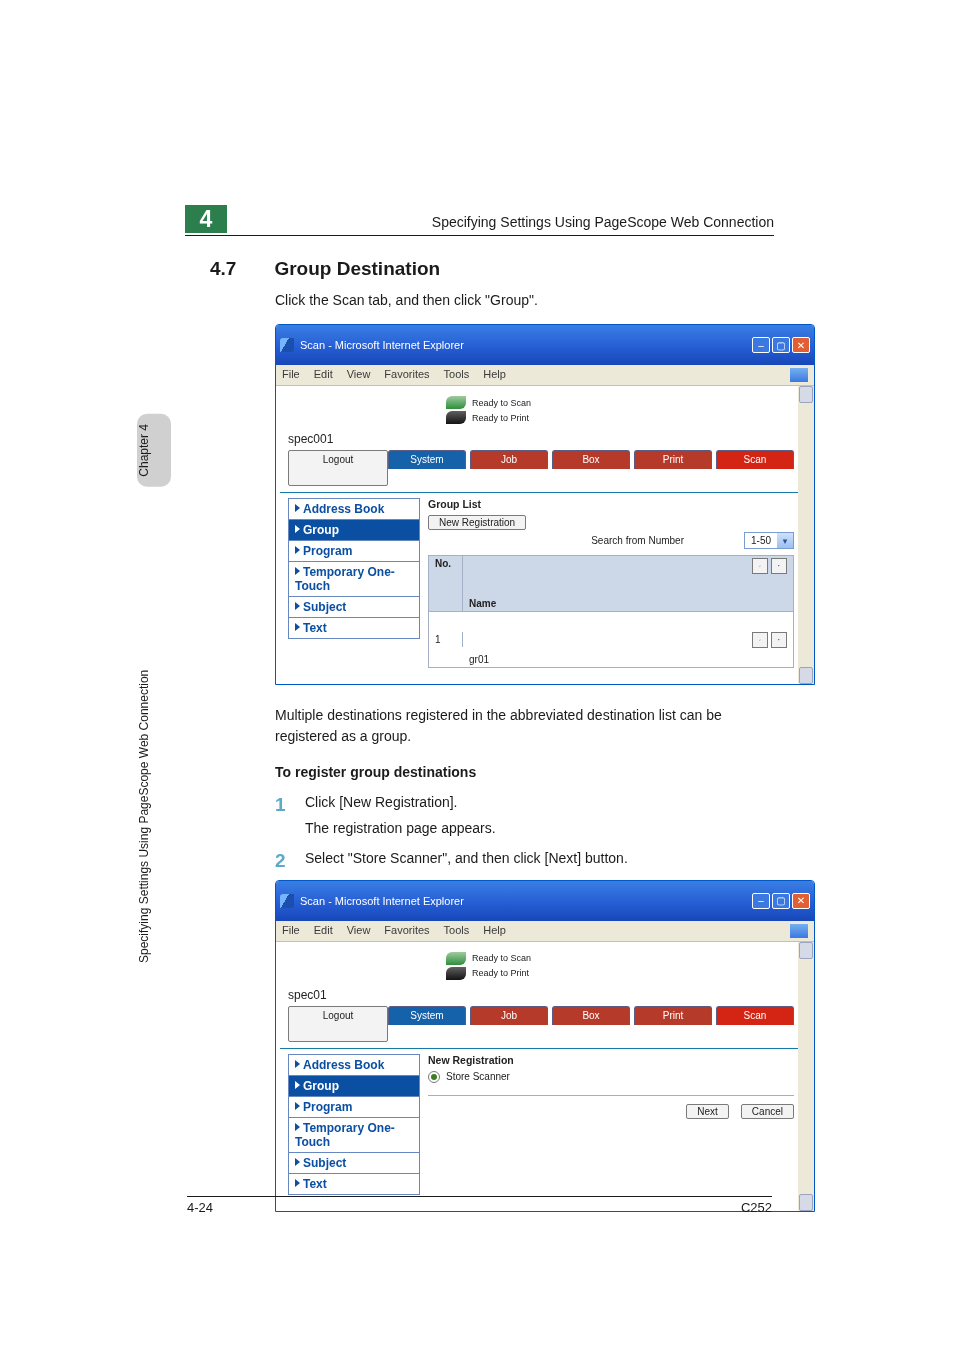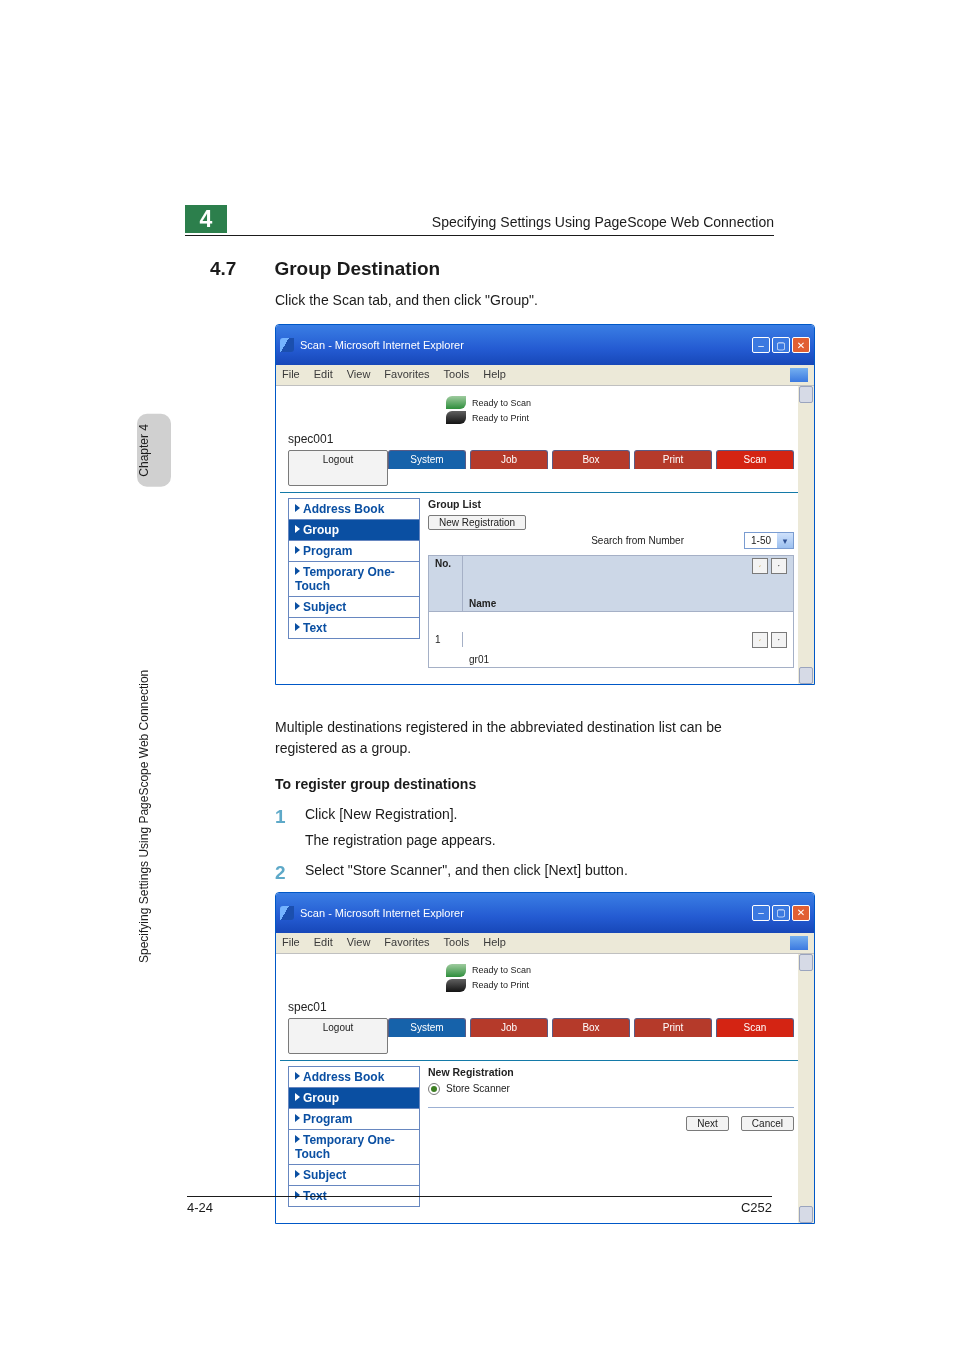--- a/index.html
+++ b/index.html
@@ -301,21 +301,21 @@
                     </div>
                 </div>
               </div>
             </div>
           </div>
         </div>
         <div class="scrollbar"></div>
       </div>
     </div>
 
-    <p class="bodytxt indent" style="margin-top:32px;">Multiple destinations registered in the abbreviated destination list can be registered as a group.</p>
+    <p class="bodytxt indent" style="margin-top:20px;">Multiple destinations registered in the abbreviated destination list can be registered as a group.</p>
 
     <p class="subhead" style="margin-top:18px;">To register group destinations</p>
 
     <div class="steprow indent">
       <span class="stepnum">1</span>
       <div>
         <div class="txt">Click [New Registration].</div>
         <div class="txt" style="margin-top:10px;">The registration page appears.</div>
       </div>
     </div>

